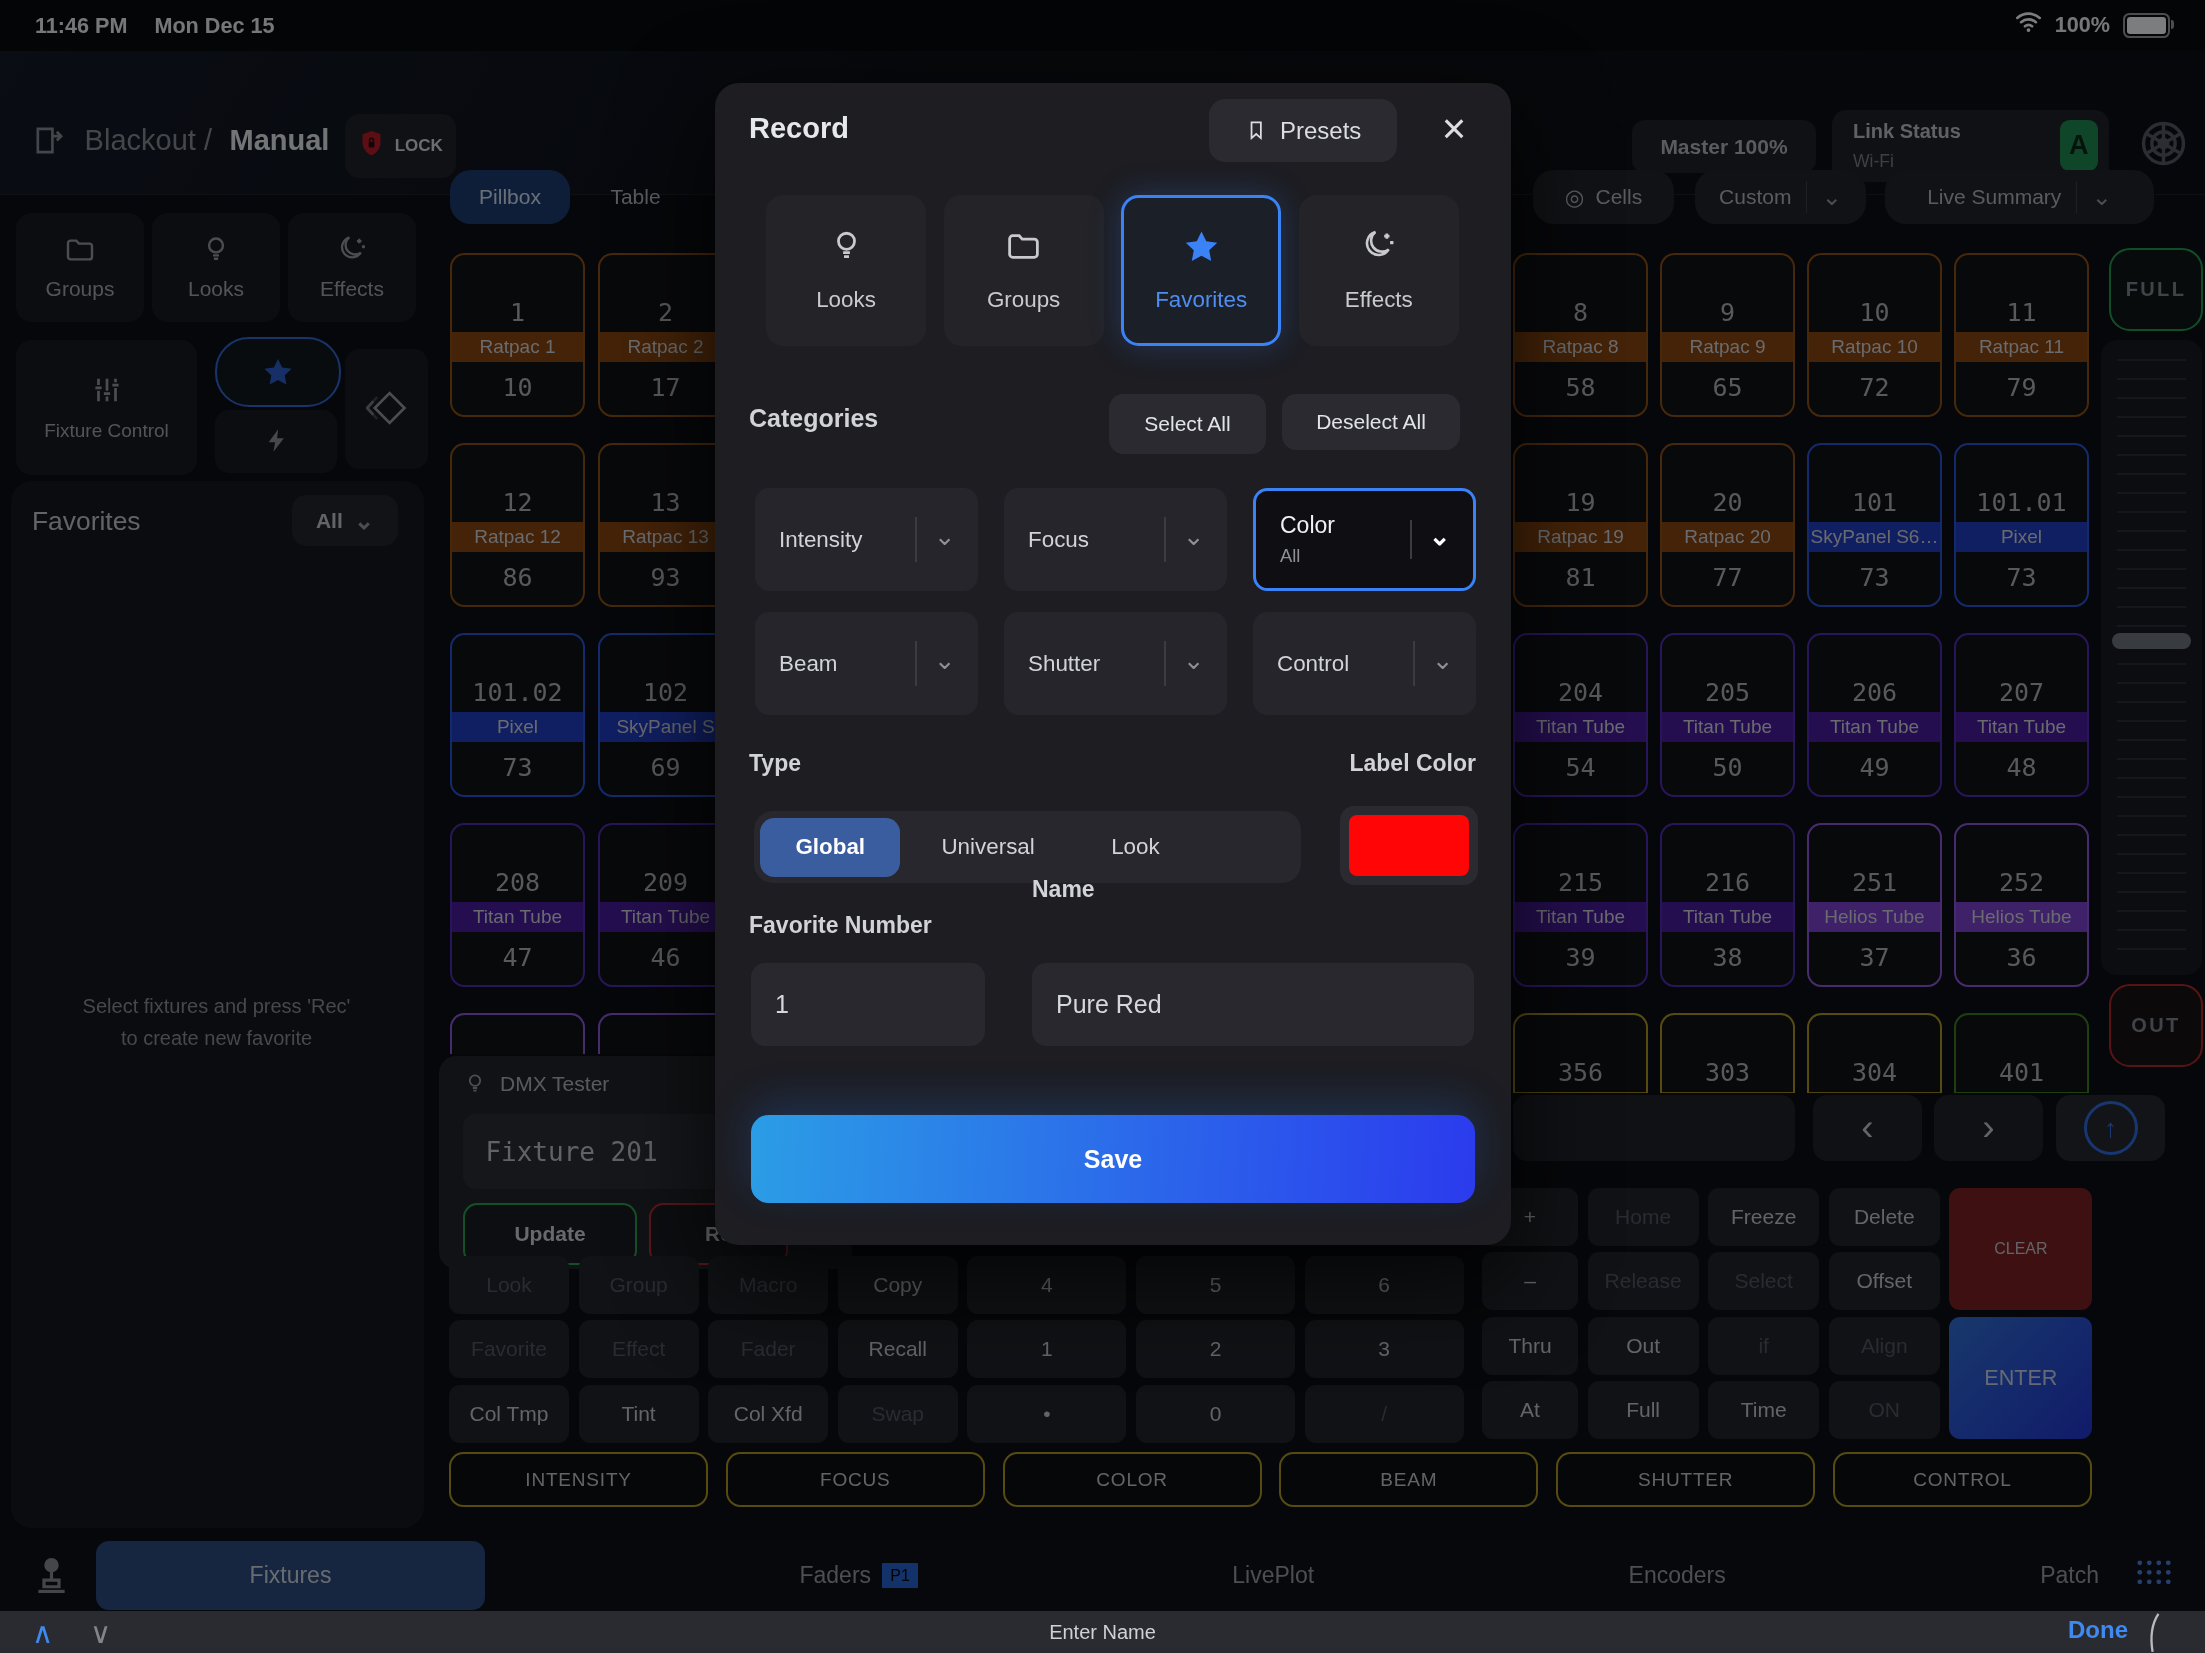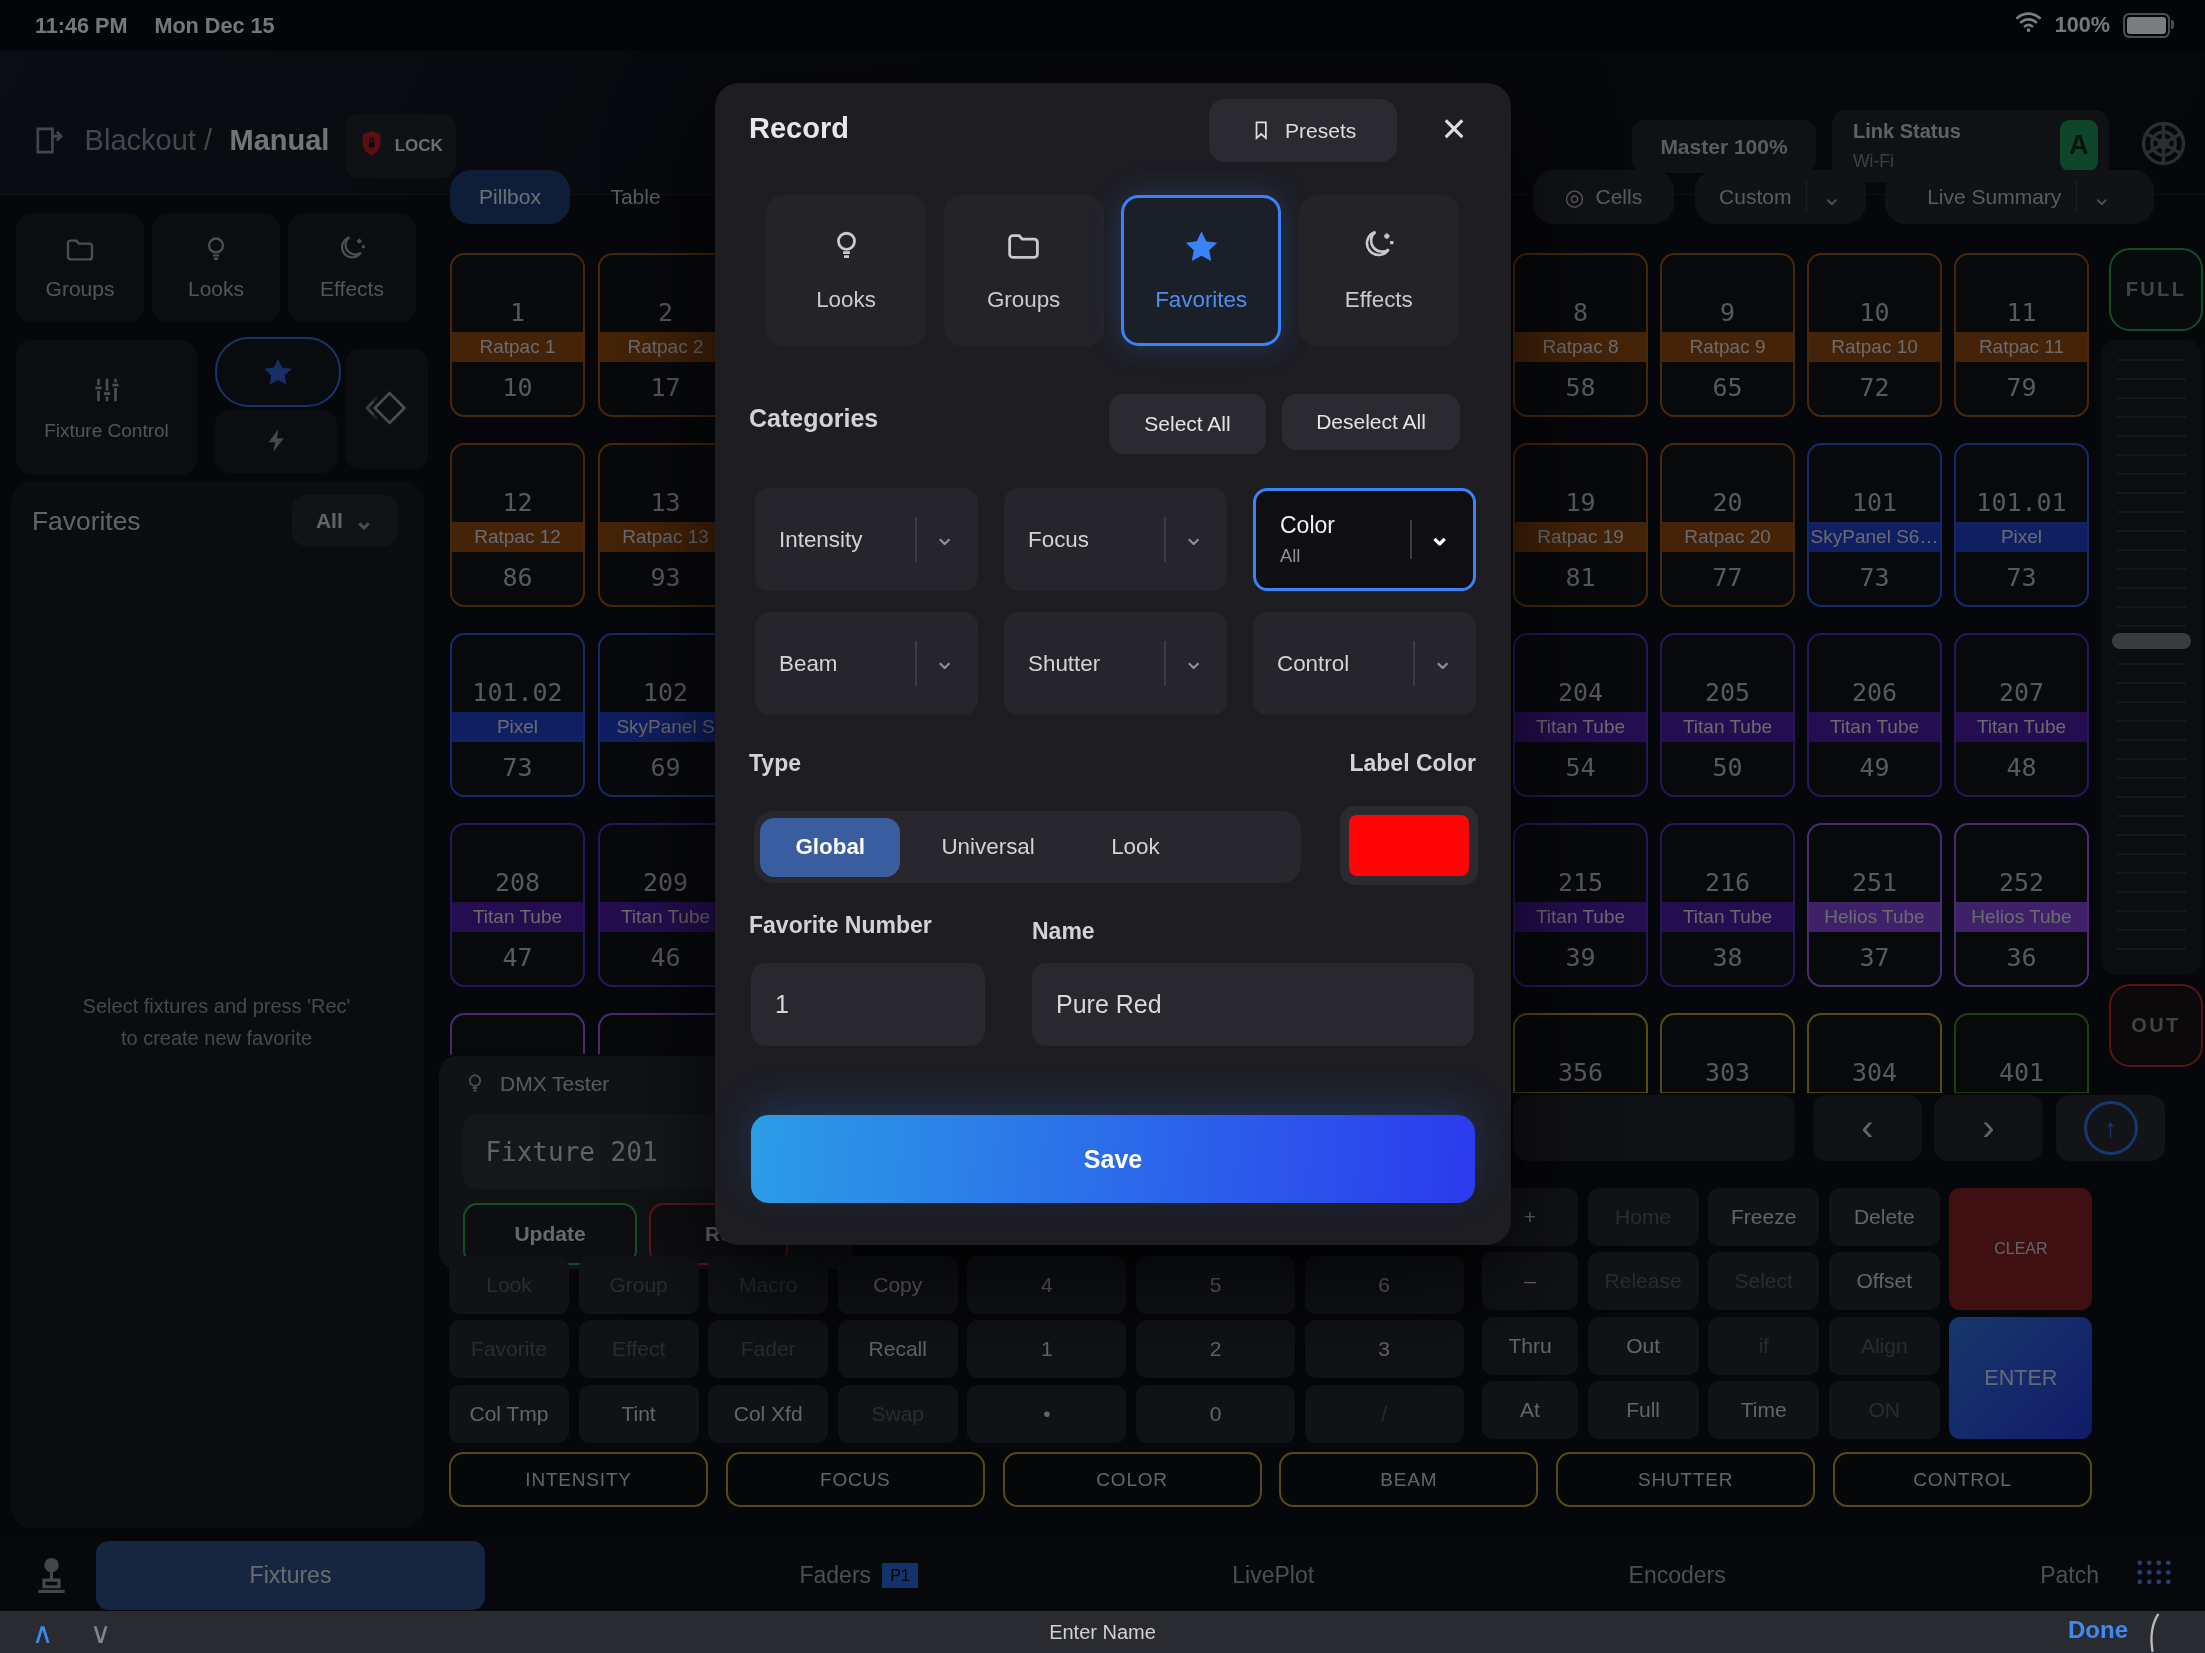--- a/index.html
+++ b/index.html
@@ -134,21 +134,21 @@
   .kbbar .center{position:absolute;left:0;right:0;top:9.6px;text-align:center;font-size:20px;color:#d0d1d5;}
   .kbbar .done{position:absolute;right:77px;top:4.8px;font-size:24px;font-weight:bold;color:#3f8af0;}
   .kbbar .flourish{position:absolute;right:32px;top:0px;width:35px;height:43px;color:#b9babf;}
 
   
   .overlay{position:absolute;inset:0;background:rgba(4,5,8,0.52);z-index:40;}
   .modal{position:absolute;left:715px;top:83px;width:796px;height:1162px;background:#1d1d22;border-radius:24px;
          box-shadow:0 32px 96px rgba(0,0,0,0.75);z-index:50;}
   .m-title{position:absolute;left:34px;top:29px;font-size:29px;font-weight:bold;color:#e7e8ea;}
   .m-presets{position:absolute;left:494px;top:16px;width:188px;height:63px;background:#2a2a30;border-radius:16px;
-             display:flex;align-items:center;justify-content:center;gap:13px;font-size:21px;color:#dcdde1;}
+             display:flex;align-items:center;justify-content:center;gap:13px;font-size:24px;color:#dcdde1;}
   .m-presets .icon{width:22.4px;height:22.4px;}
   .m-close{position:absolute;left:715px;top:17.6px;width:48px;height:56px;display:flex;align-items:center;justify-content:center;
            font-size:42px;color:#dcdde1;}
   #modal-tabs{position:absolute;left:51px;top:112px;display:flex;gap:17.6px;}
   .m-tab{width:160px;height:151px;background:#232328;border-radius:17.6px;box-sizing:border-box;
          display:flex;flex-direction:column;align-items:center;justify-content:center;gap:22.4px;color:#c9cacd;}
   .m-tab .icon{width:37px;height:37px;}
   .m-tab .lbl{font-size:22.4px;}
   .m-tab.sel{border:3.2px solid #3b82f6;background:#1b1f27;box-shadow:0 0 32px rgba(59,130,246,0.25);}
   .m-tab.sel .lbl{color:#4f8df2;}
@@ -172,21 +172,21 @@
   .m-labelcolor{position:absolute;left:559px;top:667px;width:202px;text-align:right;font-size:23px;font-weight:bold;color:#d2d3d7;}
   #type-seg{position:absolute;left:39px;top:728px;width:547px;height:72px;background:#27272d;border-radius:19px;
             display:flex;align-items:center;padding:0;box-sizing:border-box;}
   .seg-opt{height:59px;margin:6.4px 0 6.4px 6.4px;padding:0 35px;border-radius:14.4px;display:flex;align-items:center;justify-content:center;
            font-size:22.4px;color:#d2d3d7;}
   .seg-opt.sel{background:#3a5d9f;color:#ffffff;font-weight:bold;}
   .m-swatchbox{position:absolute;left:625px;top:723px;width:138px;height:79px;background:#2a2a30;border-radius:14.4px;
                display:flex;align-items:center;justify-content:center;}
   .m-swatch{width:120px;height:61px;border-radius:8px;}
   .m-favnum{position:absolute;left:34px;top:829px;font-size:23px;font-weight:bold;color:#d2d3d7;}
-  .m-name{position:absolute;left:317px;top:835px;font-size:23px;font-weight:bold;color:#d2d3d7;}
+  .m-name{position:absolute;left:317px;top:793px;font-size:23px;font-weight:bold;color:#d2d3d7;}
   .m-input{position:absolute;top:880px;height:83px;background:#28282e;border-radius:14.4px;
            display:flex;align-items:center;padding-left:24px;box-sizing:border-box;font-size:25px;color:#d6d7db;}
   .m-input.num{left:36px;width:234px;}
   .m-input.nm{left:317px;width:442px;}
   .m-save{position:absolute;left:36px;top:1032px;width:724px;height:88px;border-radius:17.6px;
           background:linear-gradient(93deg,#2b9de6 0%,#2b3bee 100%);
           display:flex;align-items:center;justify-content:center;font-size:25px;font-weight:bold;color:#ffffff;
           box-shadow:0 -13px 40px rgba(40,120,235,0.22);}
 </style>
 </head>

